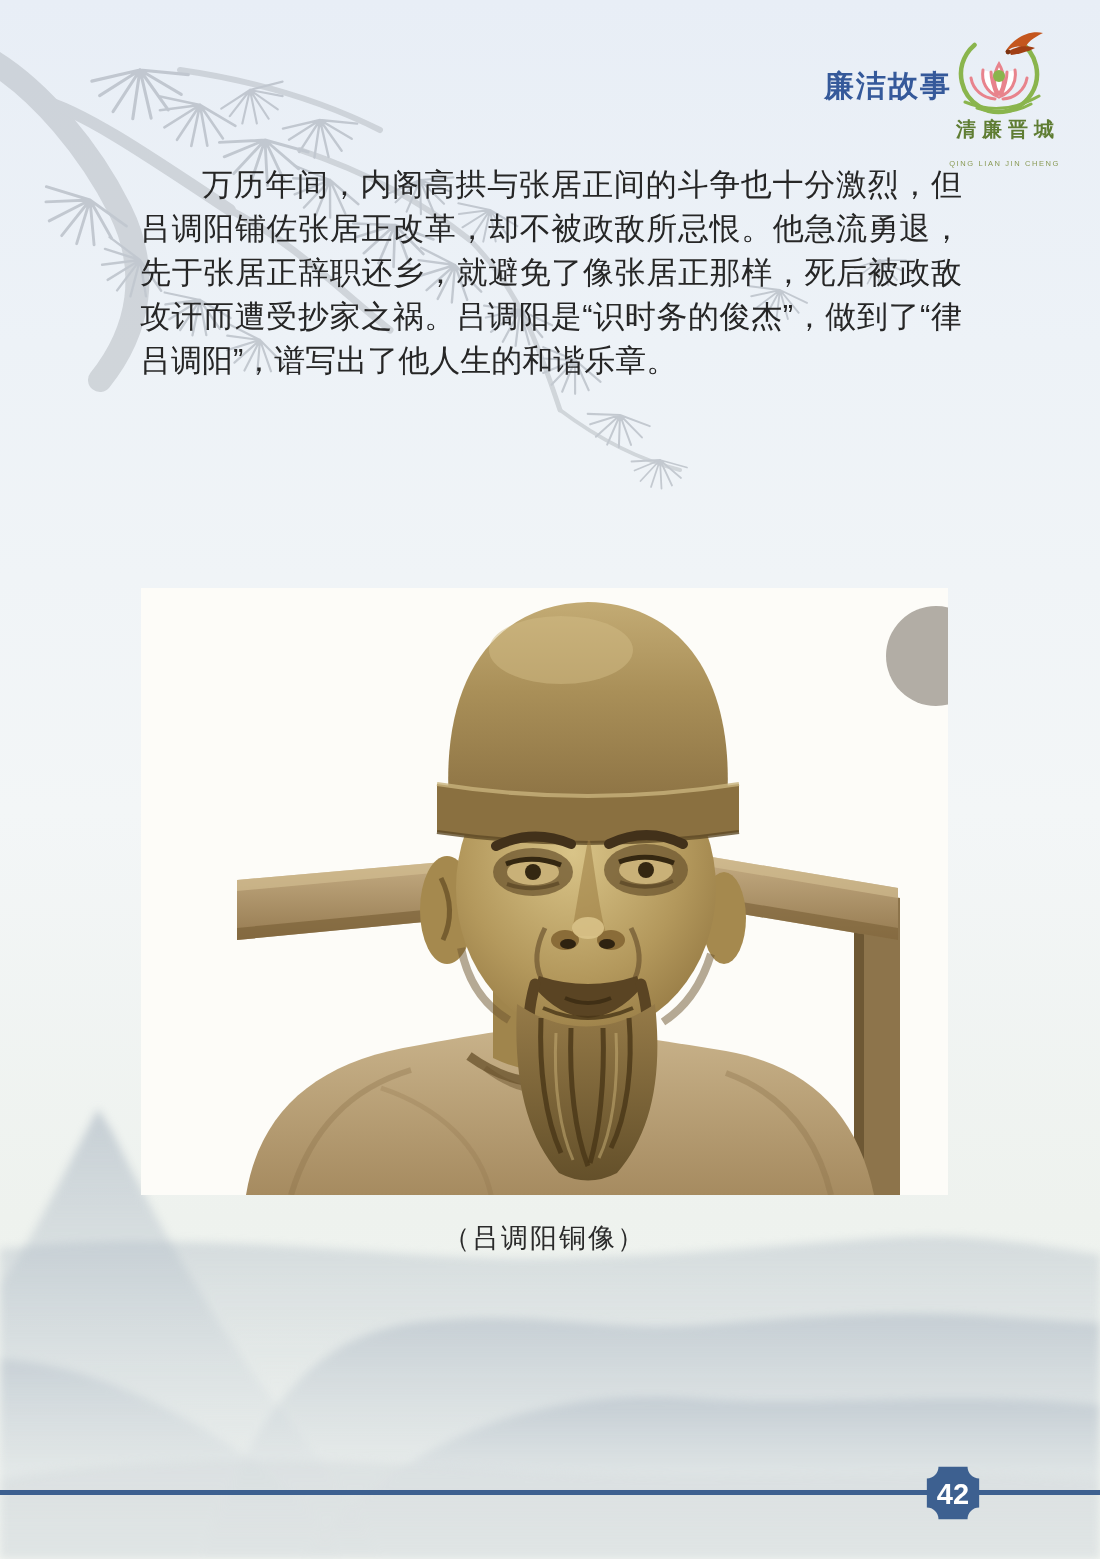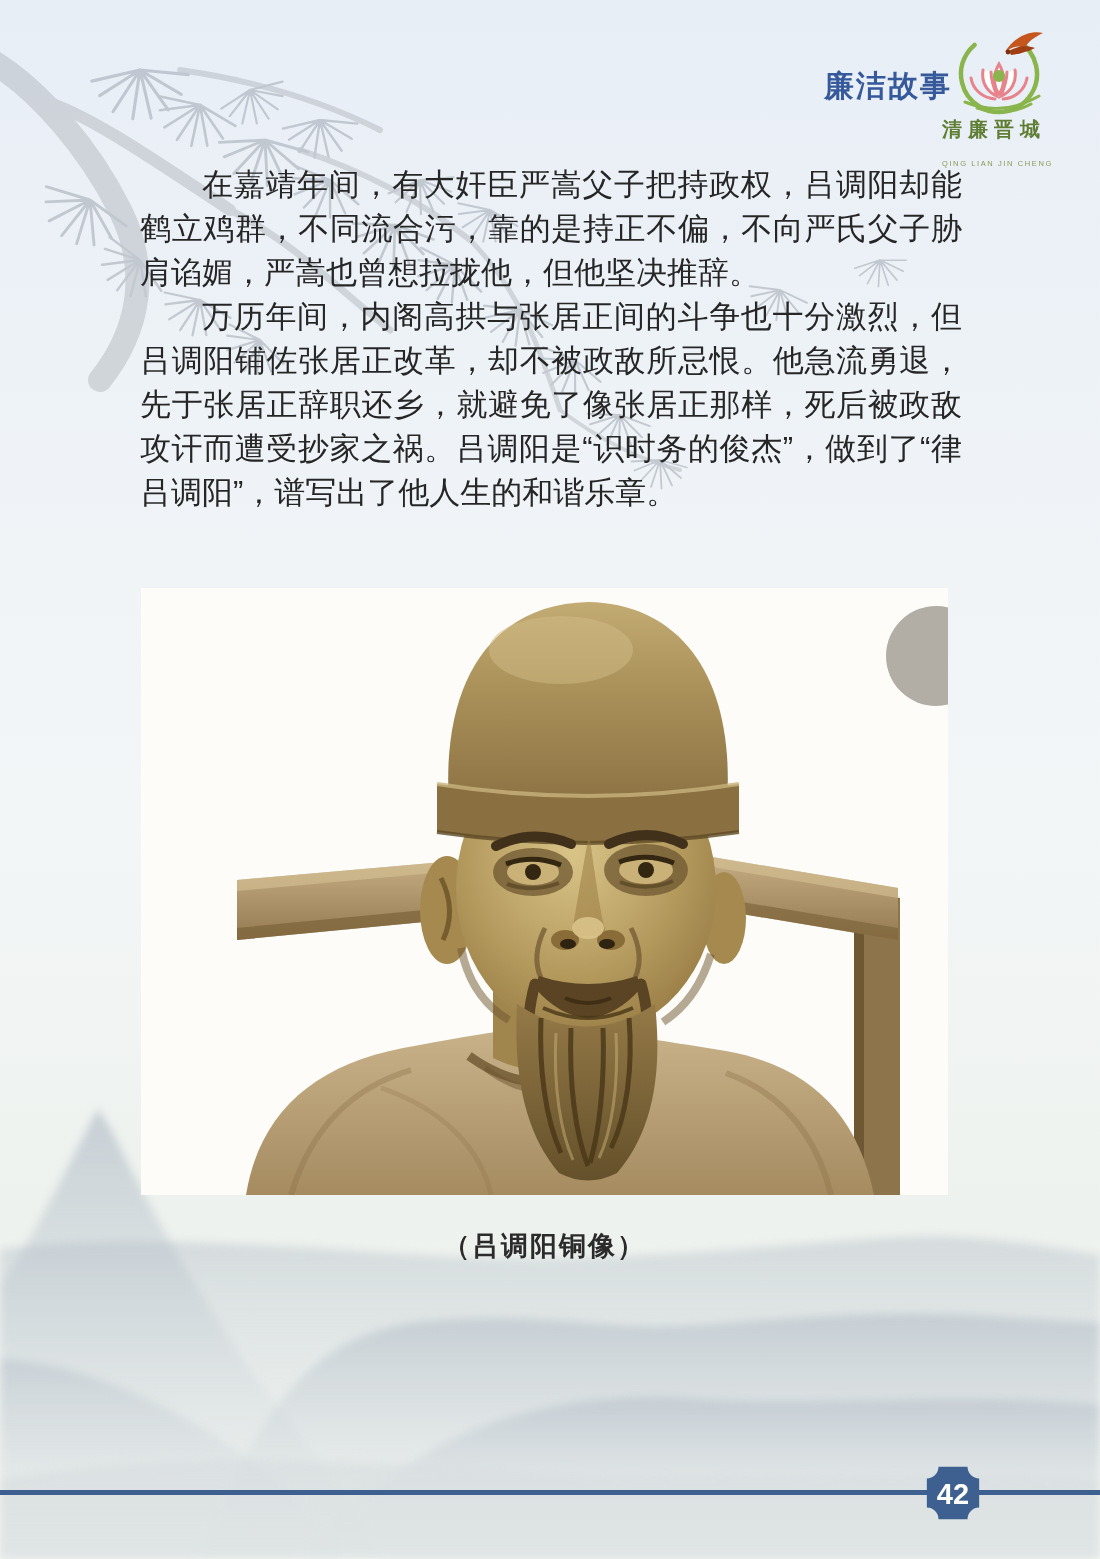--- a/index.html
+++ b/index.html
@@ -12,39 +12,39 @@
     padding-left:41px;
   }
   
   .pine-svg{position:absolute;left:0;top:0;z-index:1;opacity:.5;}
   .mountains-svg{position:absolute;left:0;top:1059px;z-index:1;filter:blur(4px);}
   
   .header-title{
     position:absolute;left:824px;top:66px;z-index:2;
     font-size:30px;font-weight:bold;letter-spacing:2px;color:#35599a;
   }
-  .logo{position:absolute;left:942px;top:26px;width:118px;z-index:2;text-align:left;}
+  .logo{position:absolute;left:942px;top:26px;width:118px;z-index:2;text-align:right;}
   .logo-mark{display:block;margin:0 auto;}
   .logo-cn{font-family:"Liberation Serif", serif;font-size:20px;font-weight:bold;color:#5f7d33;letter-spacing:6px;margin-top:-2px;white-space:nowrap;}
   .logo-en{font-size:7.5px;color:#8a9a55;letter-spacing:1.6px;margin-top:16px;white-space:nowrap;}
   
   .article{
     position:absolute;left:140px;top:163px;width:822px;z-index:2;
     font-size:31px;line-height:44px;color:#262626;font-weight:500;
     text-align:justify;text-justify:inter-ideograph;
   }
   .article p{margin:0;text-indent:2em;}
   
   .photo{
     position:absolute;left:141px;top:588px;width:807px;height:607px;z-index:3;
     background:#fdfcf8;
   }
   .caption{
     position:absolute;left:141px;top:1220px;width:807px;z-index:3;
-    text-align:center;font-size:27px;letter-spacing:2px;color:#2b2b2b;font-weight:700;margin-top:8px;
+    text-align:center;font-size:27px;letter-spacing:2px;color:#2b2b2b;font-weight:400;
   }
   
   .footer-rule{position:absolute;left:0;top:1490px;width:1100px;height:5px;background:#3d6090;z-index:4;}
   .badge{position:absolute;left:922px;top:1462px;z-index:5;}
   .badge text{font-family:"Liberation Sans",sans-serif;}
 </style>
 </head>
 <body>
 
 <div class="page">
@@ -129,21 +129,20 @@
       <g fill="none" stroke="#8ab54d" stroke-width="3" stroke-linecap="round">
         <path d="M16,76 C40,86 66,84 90,70"></path>
         <path d="M28,82 C48,88 66,87 82,78"></path>
       </g>
     </svg>
     <div class="logo-cn">清廉晋城</div>
     <div class="logo-en">QING LIAN JIN CHENG</div>
   </div>
 
   <div class="article">
-    <p>在嘉靖年间，有大奸臣严嵩父子把持政权，吕调阳却能鹤立鸡群，不同流合污，靠的是持正不偏，不向严氏父子胁肩谄媚，严嵩也曾想拉拢他，但他坚决推辞。</p>
     <p>万历年间，内阁高拱与张居正间的斗争也十分激烈，但吕调阳铺佐张居正改革，却不被政敌所忌恨。他急流勇退，先于张居正辞职还乡，就避免了像张居正那样，死后被政敌攻讦而遭受抄家之祸。吕调阳是“识时务的俊杰”，做到了“律吕调阳”，谱写出了他人生的和谐乐章。</p>
   </div>
 
   <div class="photo">
     <svg width="807" height="607" viewBox="0 0 807 607">
       <defs>
         <radialGradient id="faceG" cx="45%" cy="38%" r="78%">
           <stop offset="0%" stop-color="#d9c488"></stop>
           <stop offset="55%" stop-color="#b3985c"></stop>
           <stop offset="100%" stop-color="#8a6e3a"></stop>

